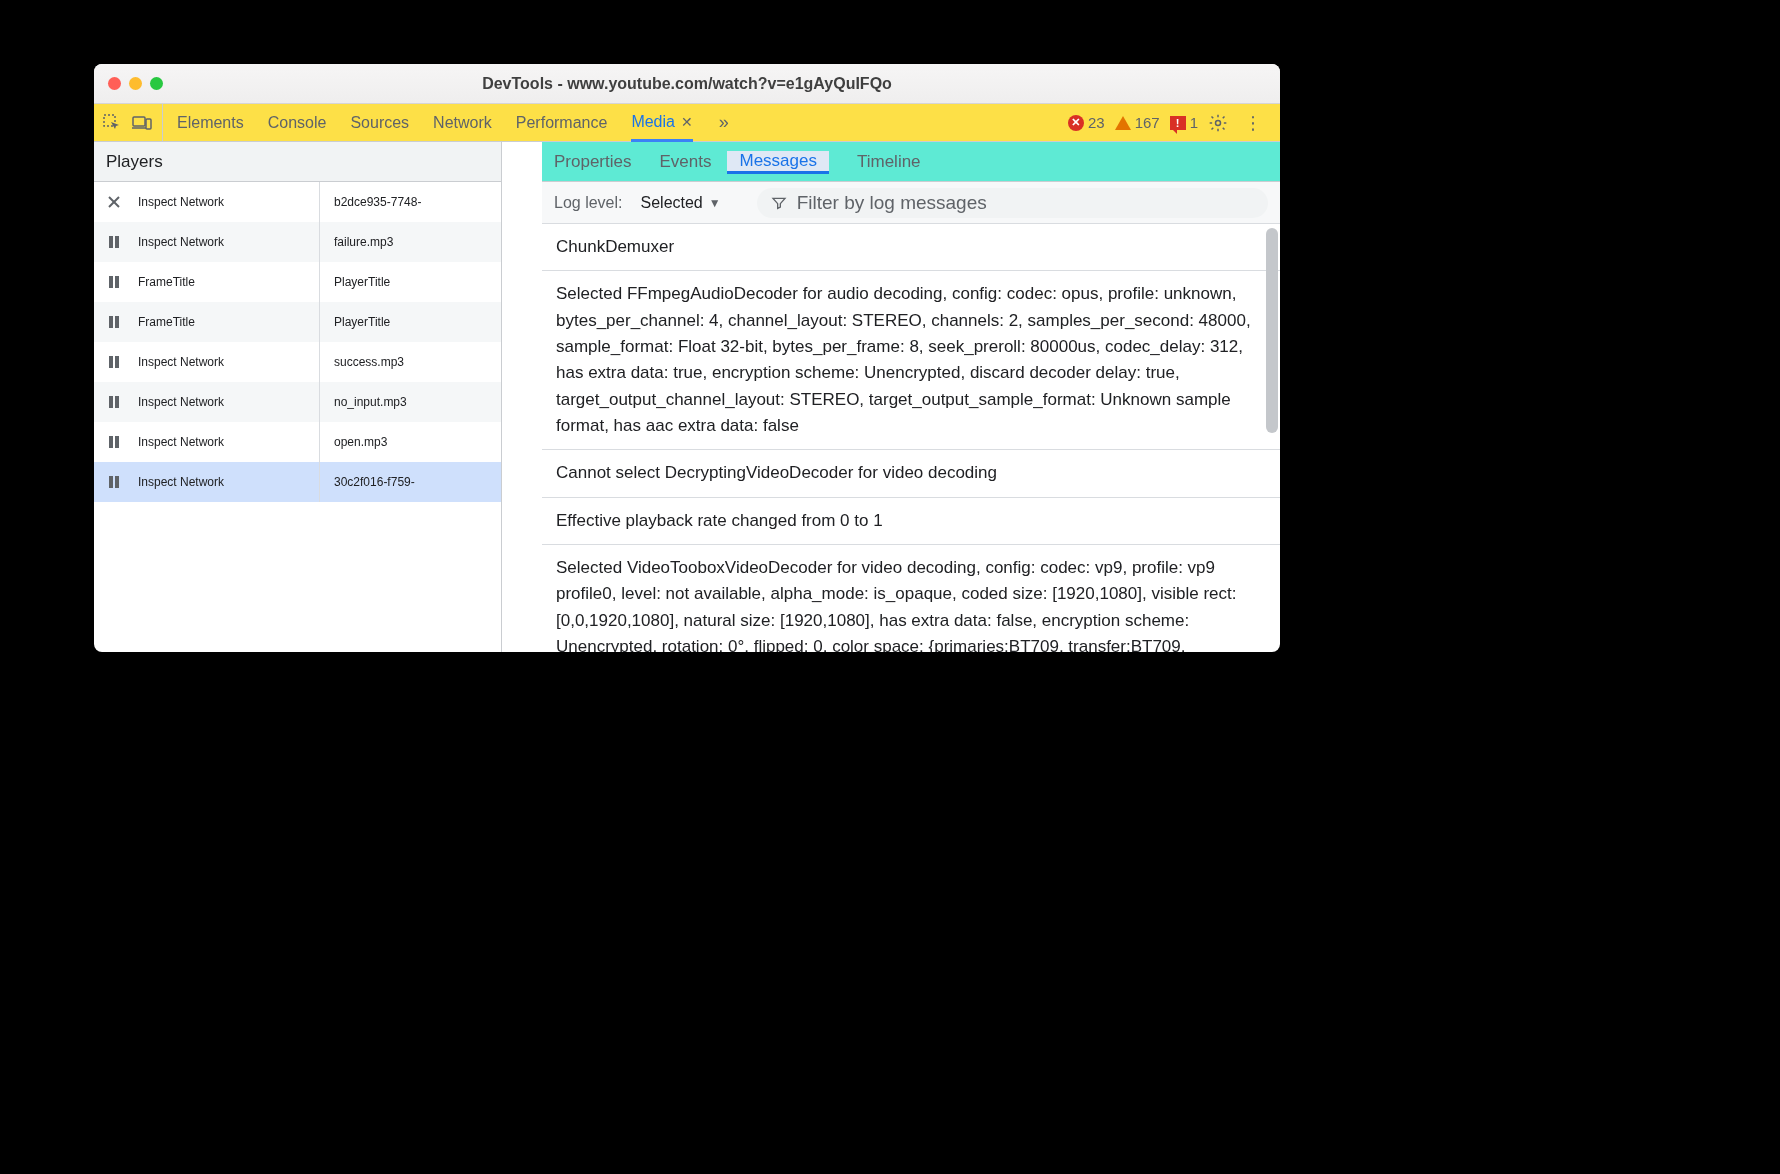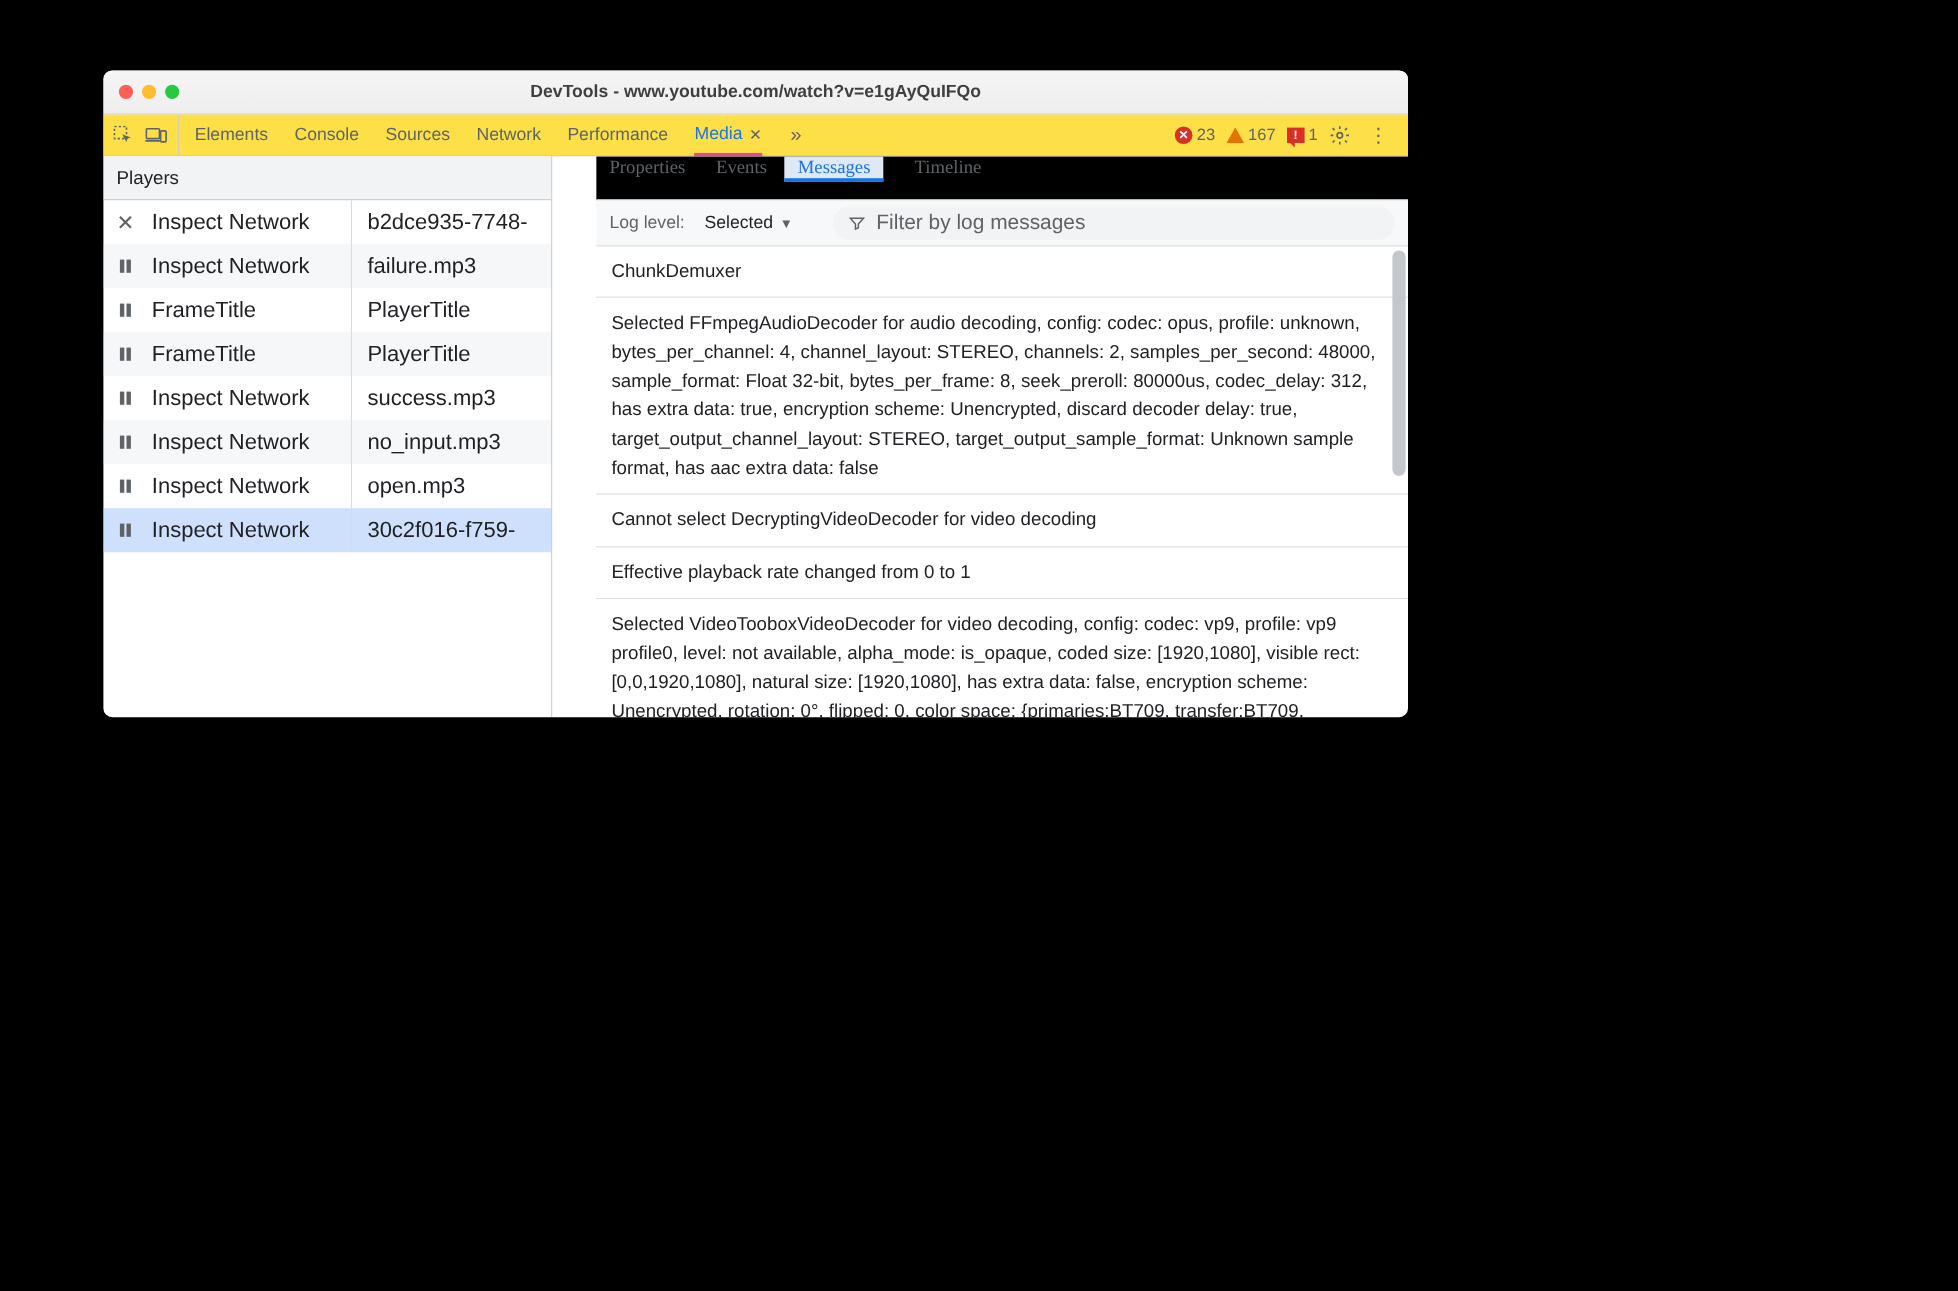--- a/index.html
+++ b/index.html
@@ -83,21 +83,21 @@
 .tab {
   color: #5f6368;
   font-size: 16px;
   height: 100%;
   display: flex;
   align-items: center;
   cursor: pointer;
 }
 .tab.active {
   color: #1a73e8;
-  border-bottom: 3px solid #ec4899;
+  border-bottom: 3px solid #3b82f6;
   margin-bottom: -1px;
   justify-content: center;
 }
 .tab .close-x { margin-left: 6px; color: #5f6368; font-size: 14px; }
 .chevrons { color: #5f6368; font-size: 18px; margin-left: 2px; }
 .toolbar-right {
   display: flex;
   align-items: center;
   gap: 10px;
   padding-right: 4px;
@@ -157,46 +157,45 @@
   color: #202124;
 }
 .player-list {
   flex: 1;
   overflow: auto;
 }
 .player-row {
   display: flex;
   align-items: center;
   height: 40px;
-  font-size: 20px;
+  font-size: 12px;
   color: #202124;
 }
 .player-row:nth-child(even){ background: #f5f7f8; }
 .player-row.selected { background: #cfe0fc; }
 .player-row .ico {
   width: 40px; display:flex; justify-content:center; color:#5f6368;
 }
 .player-row .col1 { width: 186px; padding-left: 4px; border-right: 1px solid #d9dce0; height:100%; display:flex; align-items:center;}
 .player-row .col2 { flex: 1; padding-left: 14px; }
 
 .main {
   flex: 1;
   display: flex;
   flex-direction: column;
   overflow: hidden;
 }
 .subtabs {
   height: 40px;
-  background: #000000;
+  background: #5eead4;
   border-bottom: 1px solid #cacdd1;
   display: flex;
-  align-items: flex-start;
+  align-items: center;
   padding-left: 12px;
   gap: 28px;
-  font-family: Liberation Serif, serif;
 }
 .subtab {
   display:flex; align-items:center;
   font-size: 17px; color:#5f6368; cursor:pointer;
 }
 .subtab.active {
   color:#1a73e8;
   border-bottom: 3px solid #1a73e8;
   margin-bottom:-1px;
   background:#dfe8f5;

